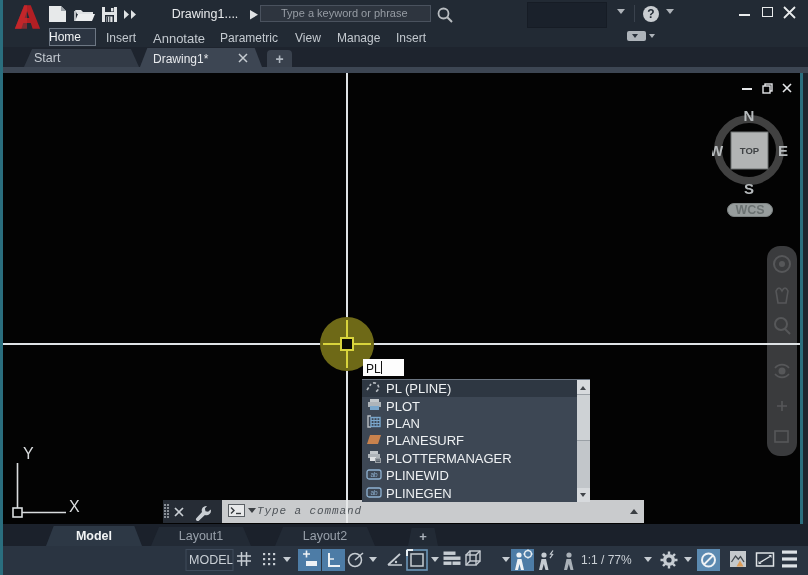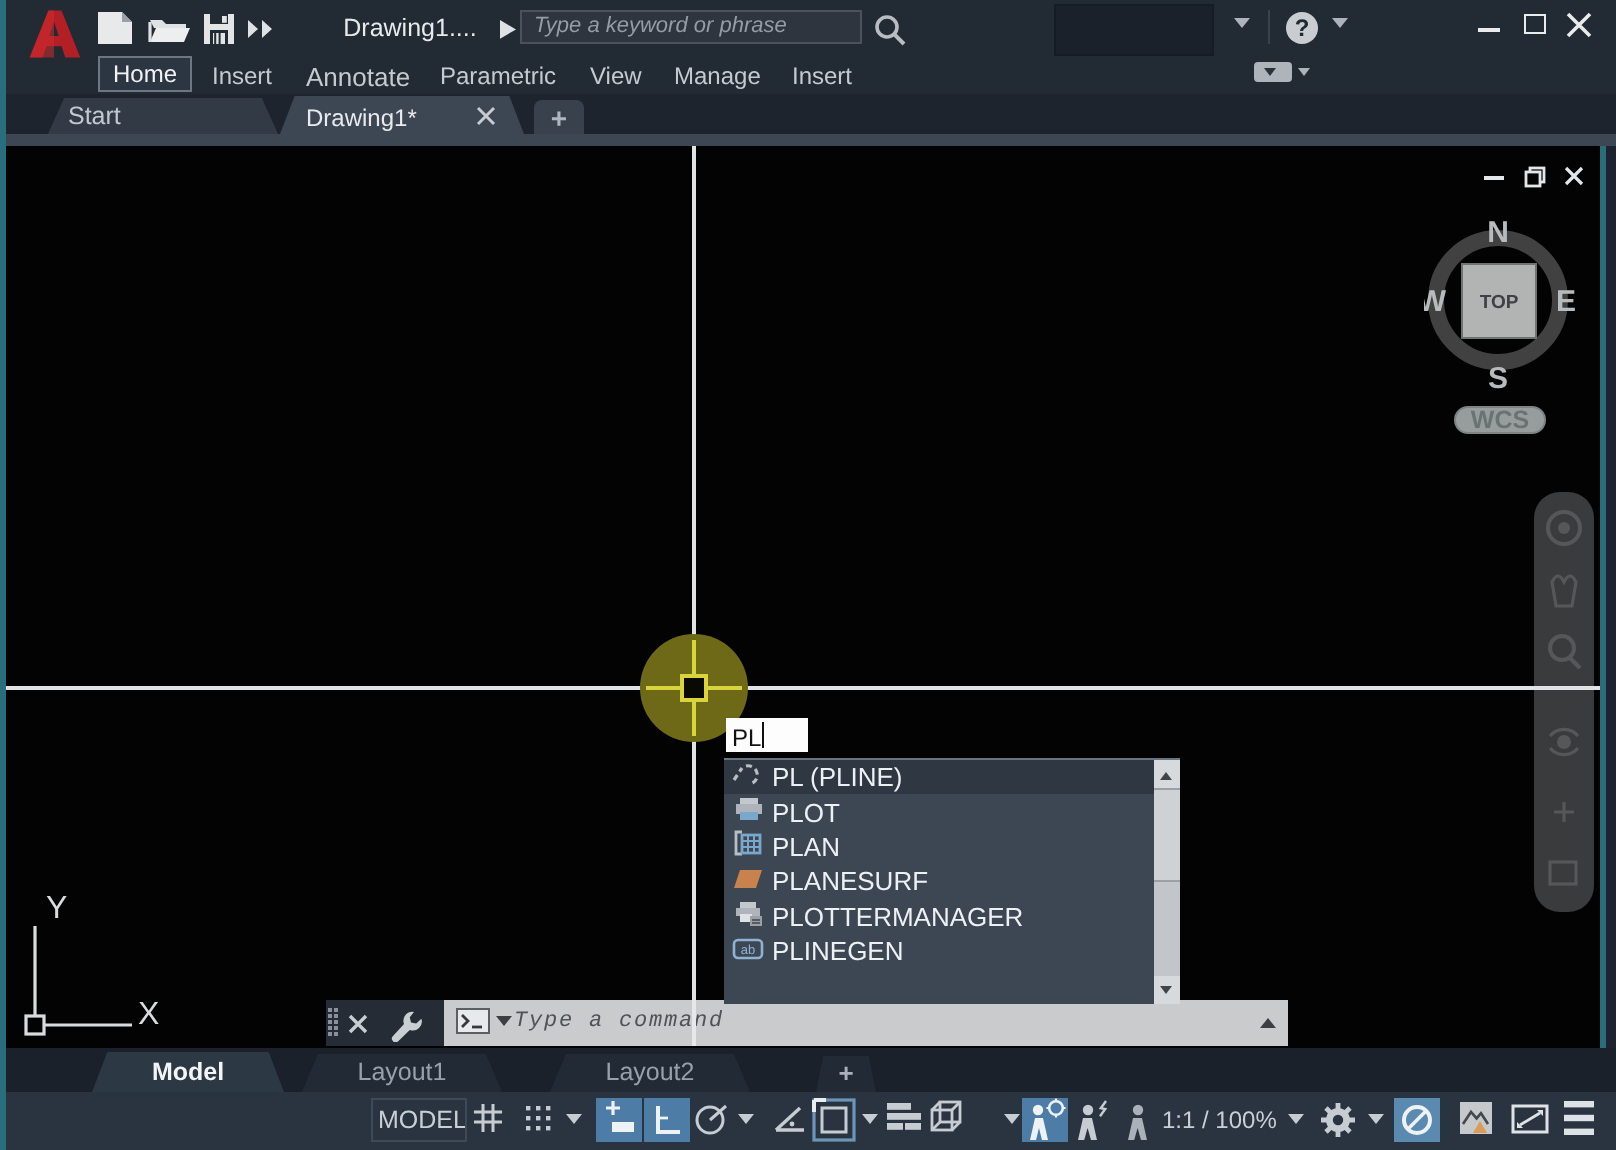--- a/index.html
+++ b/index.html
@@ -40,21 +40,21 @@
     <path d="M83 5 L88 9.5 L83 14 Z" fill="#dfe2e4"></path>
   </svg>
 
   <div class="abs" style="left:150px;top:7px;width:110px;text-align:center;color:#e8eaec;font-size:12.5px;">Drawing1....</div>
 
   <svg class="abs" style="left:249px;top:10px;" width="10" height="10" viewBox="0 0 10 10">
       <path d="M1 0 L9 4.7 L1 9.4 Z" fill="#dfe2e4"></path>
     </svg>
 
   <div class="abs" style="left:260px;top:5px;width:171px;height:17px;background:#2e353f;border:1px solid #4a525e;"></div>
-  <div class="abs" style="left:267px;top:7px;color:#969ca4;font-size:11px;font-style:italic;">Type a keyword or phrase</div>
+  <div class="abs" style="left:281px;top:7px;color:#969ca4;font-size:11px;">Type a keyword or phrase</div>
 
   <svg class="abs" style="left:436px;top:6px;" width="18" height="18" viewBox="0 0 18 18">
     <circle cx="7.5" cy="7.5" r="5" fill="none" stroke="#b9bdc1" stroke-width="1.8"></circle>
     <path d="M11.3 11.3 L16 16" stroke="#b9bdc1" stroke-width="2"></path>
   </svg>
 
   <div class="abs" style="left:527px;top:2px;width:80px;height:26px;background:#1a212b;border:1px solid #161c25;"></div>
 
   <div class="abs" style="left:617px;top:9px;width:0;height:0;border-left:4px solid transparent;border-right:4px solid transparent;border-top:5px solid #aeb3b9;"></div>
 
@@ -66,21 +66,21 @@
   </svg>
   <div class="abs" style="left:666px;top:9px;width:0;height:0;border-left:4px solid transparent;border-right:4px solid transparent;border-top:5px solid #aeb3b9;"></div>
 
   <div class="abs" style="left:739px;top:14px;width:11px;height:2px;background:#e9ebec;"></div>
   <div class="abs" style="left:762px;top:7px;width:11px;height:10px;border:1.5px solid #e9ebec;"></div>
   <svg class="abs" style="left:783px;top:6px;" width="13" height="13" viewBox="0 0 13 13">
     <path d="M1 1 L12 12 M12 1 L1 12" stroke="#e9ebec" stroke-width="1.8"></path>
   </svg>
 
   <div class="abs" style="left:49px;top:28px;width:47px;height:18px;background:#2c3542;border:1px solid #6d7784;"></div>
-  <div class="abs" style="left:49px;top:28px;width:47px;height:18px;line-height:18px;text-align:center;color:#f0f2f3;font-size:12px;">Home</div>
+  <div class="abs" style="left:49px;top:28px;width:47px;height:18px;line-height:18px;text-align:left;color:#f0f2f3;font-size:12px;">Home</div>
   <div class="abs" style="left:106px;top:31px;color:#c4cad0;font-size:12px;">Insert</div>
   <div class="abs" style="left:153px;top:31px;color:#c4cad0;font-size:13px;">Annotate</div>
   <div class="abs" style="left:220px;top:31px;color:#c4cad0;font-size:12px;">Parametric</div>
   <div class="abs" style="left:295px;top:31px;color:#c4cad0;font-size:12px;">View</div>
   <div class="abs" style="left:337px;top:31px;color:#c4cad0;font-size:12px;">Manage</div>
   <div class="abs" style="left:396px;top:31px;color:#c4cad0;font-size:12px;">Insert</div>
 
   <div class="abs" style="left:627px;top:31px;width:19px;height:10px;background:#aeb4ba;border-radius:2px;"></div>
   <div class="abs" style="left:632px;top:34px;width:0;height:0;border-left:3.5px solid transparent;border-right:3.5px solid transparent;border-top:4px solid #2a323c;"></div>
   <div class="abs" style="left:649px;top:34px;width:0;height:0;border-left:3.5px solid transparent;border-right:3.5px solid transparent;border-top:4px solid #aeb3b9;"></div>
@@ -244,20 +244,27 @@
             <rect x="8" y="8" width="6" height="5" fill="#9aa0a5"></rect>
             <path d="M9 10 h4 M9 11.5 h4" stroke="#3d4754" stroke-width="0.8"></path>
           </svg>
       </span>PLOTTERMANAGER</div>
     <div style="height:17.4px;display:flex;align-items:center;">
       <span style="width:24px;text-align:center;">
         <svg width="16" height="11" viewBox="0 0 16 11">
             <rect x="1" y="1" width="14" height="9" rx="2" fill="none" stroke="#8fb2d2" stroke-width="1.3"></rect>
             <text x="8" y="8" font-size="6.5" fill="#8fb2d2" text-anchor="middle" font-family="Liberation Sans">ab</text>
           </svg>
+      </span>PLINEWID</div>
+    <div style="height:17.4px;display:flex;align-items:center;">
+      <span style="width:24px;text-align:center;">
+        <svg width="16" height="11" viewBox="0 0 16 11">
+            <rect x="1" y="1" width="14" height="9" rx="2" fill="none" stroke="#8fb2d2" stroke-width="1.3"></rect>
+            <text x="8" y="8" font-size="6.5" fill="#8fb2d2" text-anchor="middle" font-family="Liberation Sans">ab</text>
+          </svg>
       </span>PLINEGEN</div>
   </div>
 
   <div class="abs" id="modelrow" style="left:3px;top:524px;width:805px;height:22px;background:#1b212b;"></div>
   <div class="abs" style="left:46px;top:526px;width:96px;height:20px;background:#2d3845;
        clip-path:polygon(8% 0, 92% 0, 100% 100%, 0 100%);"></div>
   <div class="abs" style="left:46px;top:529px;width:96px;text-align:center;color:#f2f4f5;font-size:12.5px;font-weight:bold;">Model</div>
   <div class="abs" style="left:151px;top:527px;width:100px;height:19px;background:#222a35;
        clip-path:polygon(8% 0, 92% 0, 100% 100%, 0 100%);"></div>
   <div class="abs" style="left:151px;top:529px;width:100px;text-align:center;color:#98a0aa;font-size:12.5px;">Layout1</div>
@@ -369,15 +376,15 @@
     <path d="M765.5 9 h3 v3 Z" fill="#dfe3e6"></path>
     <path d="M758.5 18 h-3 v-3 Z" fill="#dfe3e6"></path>
     <path d="M757 16.5 L767 10.5" stroke="#dfe3e6" stroke-width="1.4"></path>
 
     <g fill="#dde2e6">
       <rect x="779" y="4.5" width="15" height="3.2"></rect>
       <rect x="779" y="11.4" width="15" height="3.2"></rect>
       <rect x="779" y="18.3" width="15" height="3.2"></rect>
     </g>
   </svg>
-  <div class="abs" style="left:581px;top:553px;color:#c9cfd5;font-size:12px;z-index:5;">1:1 / 100%</div>
+  <div class="abs" style="left:581px;top:553px;color:#c9cfd5;font-size:12px;z-index:5;">1:1 / 77%</div>
 
 </div>
 
 </body></html>

